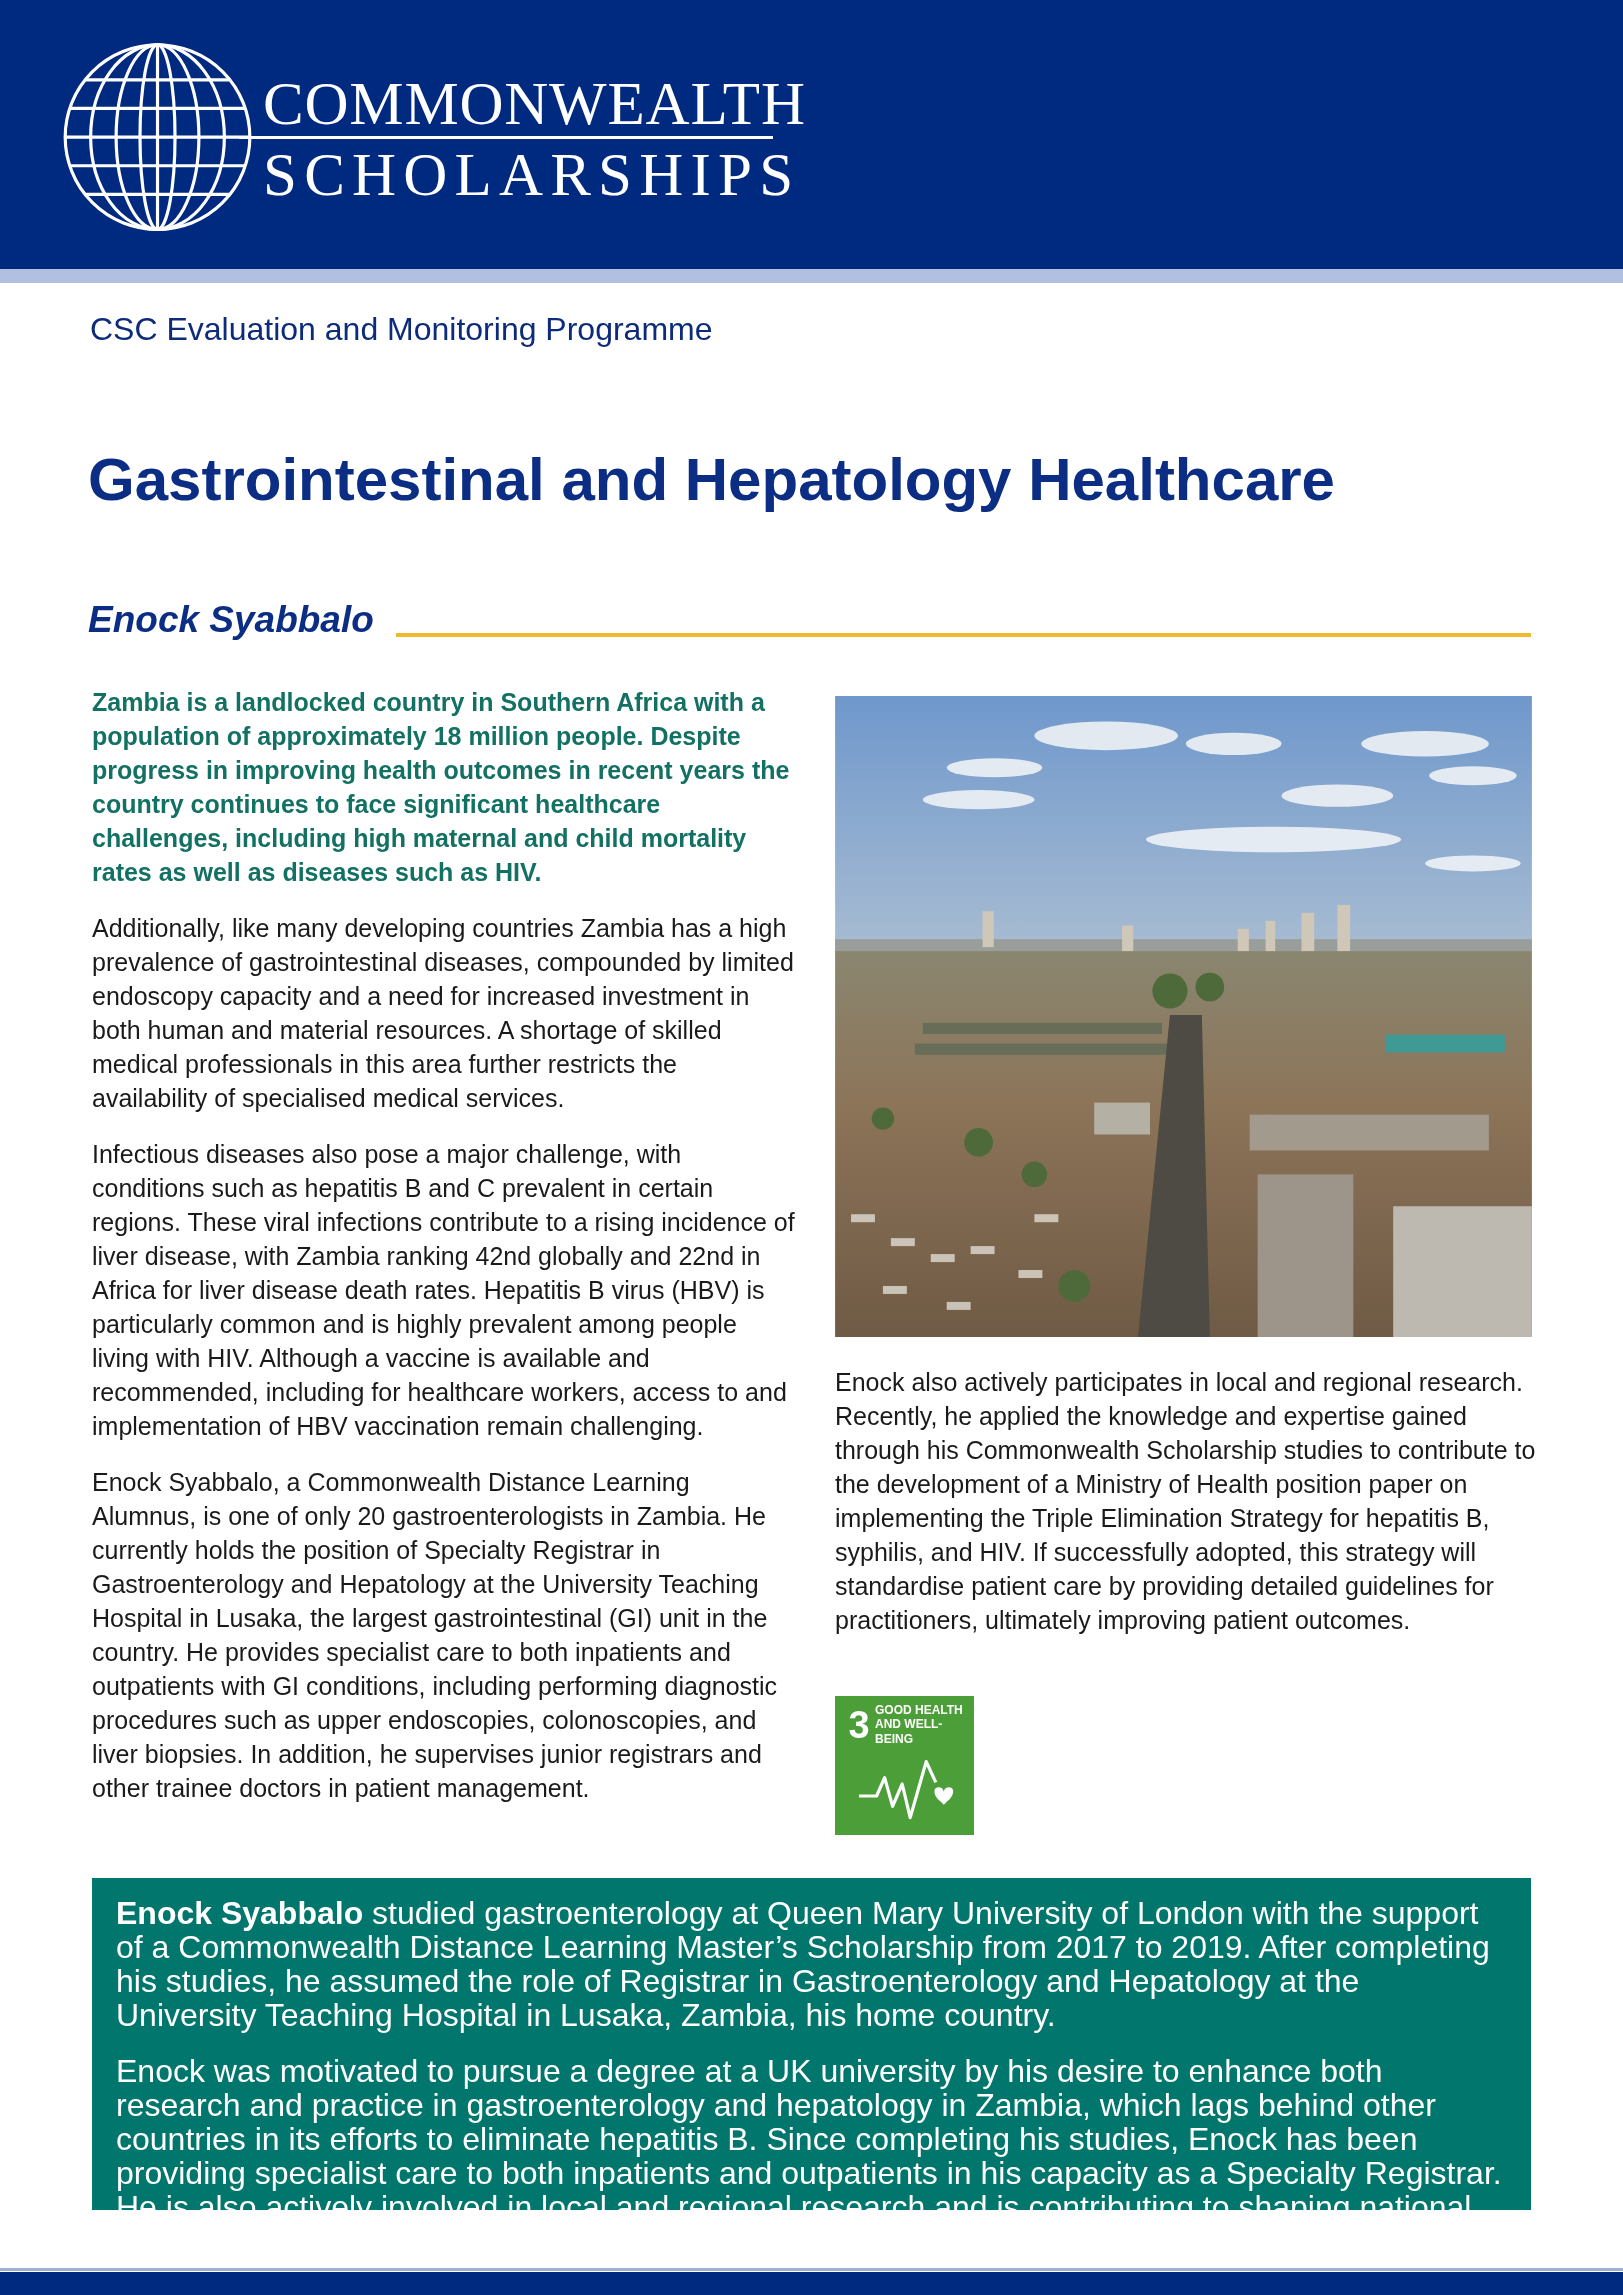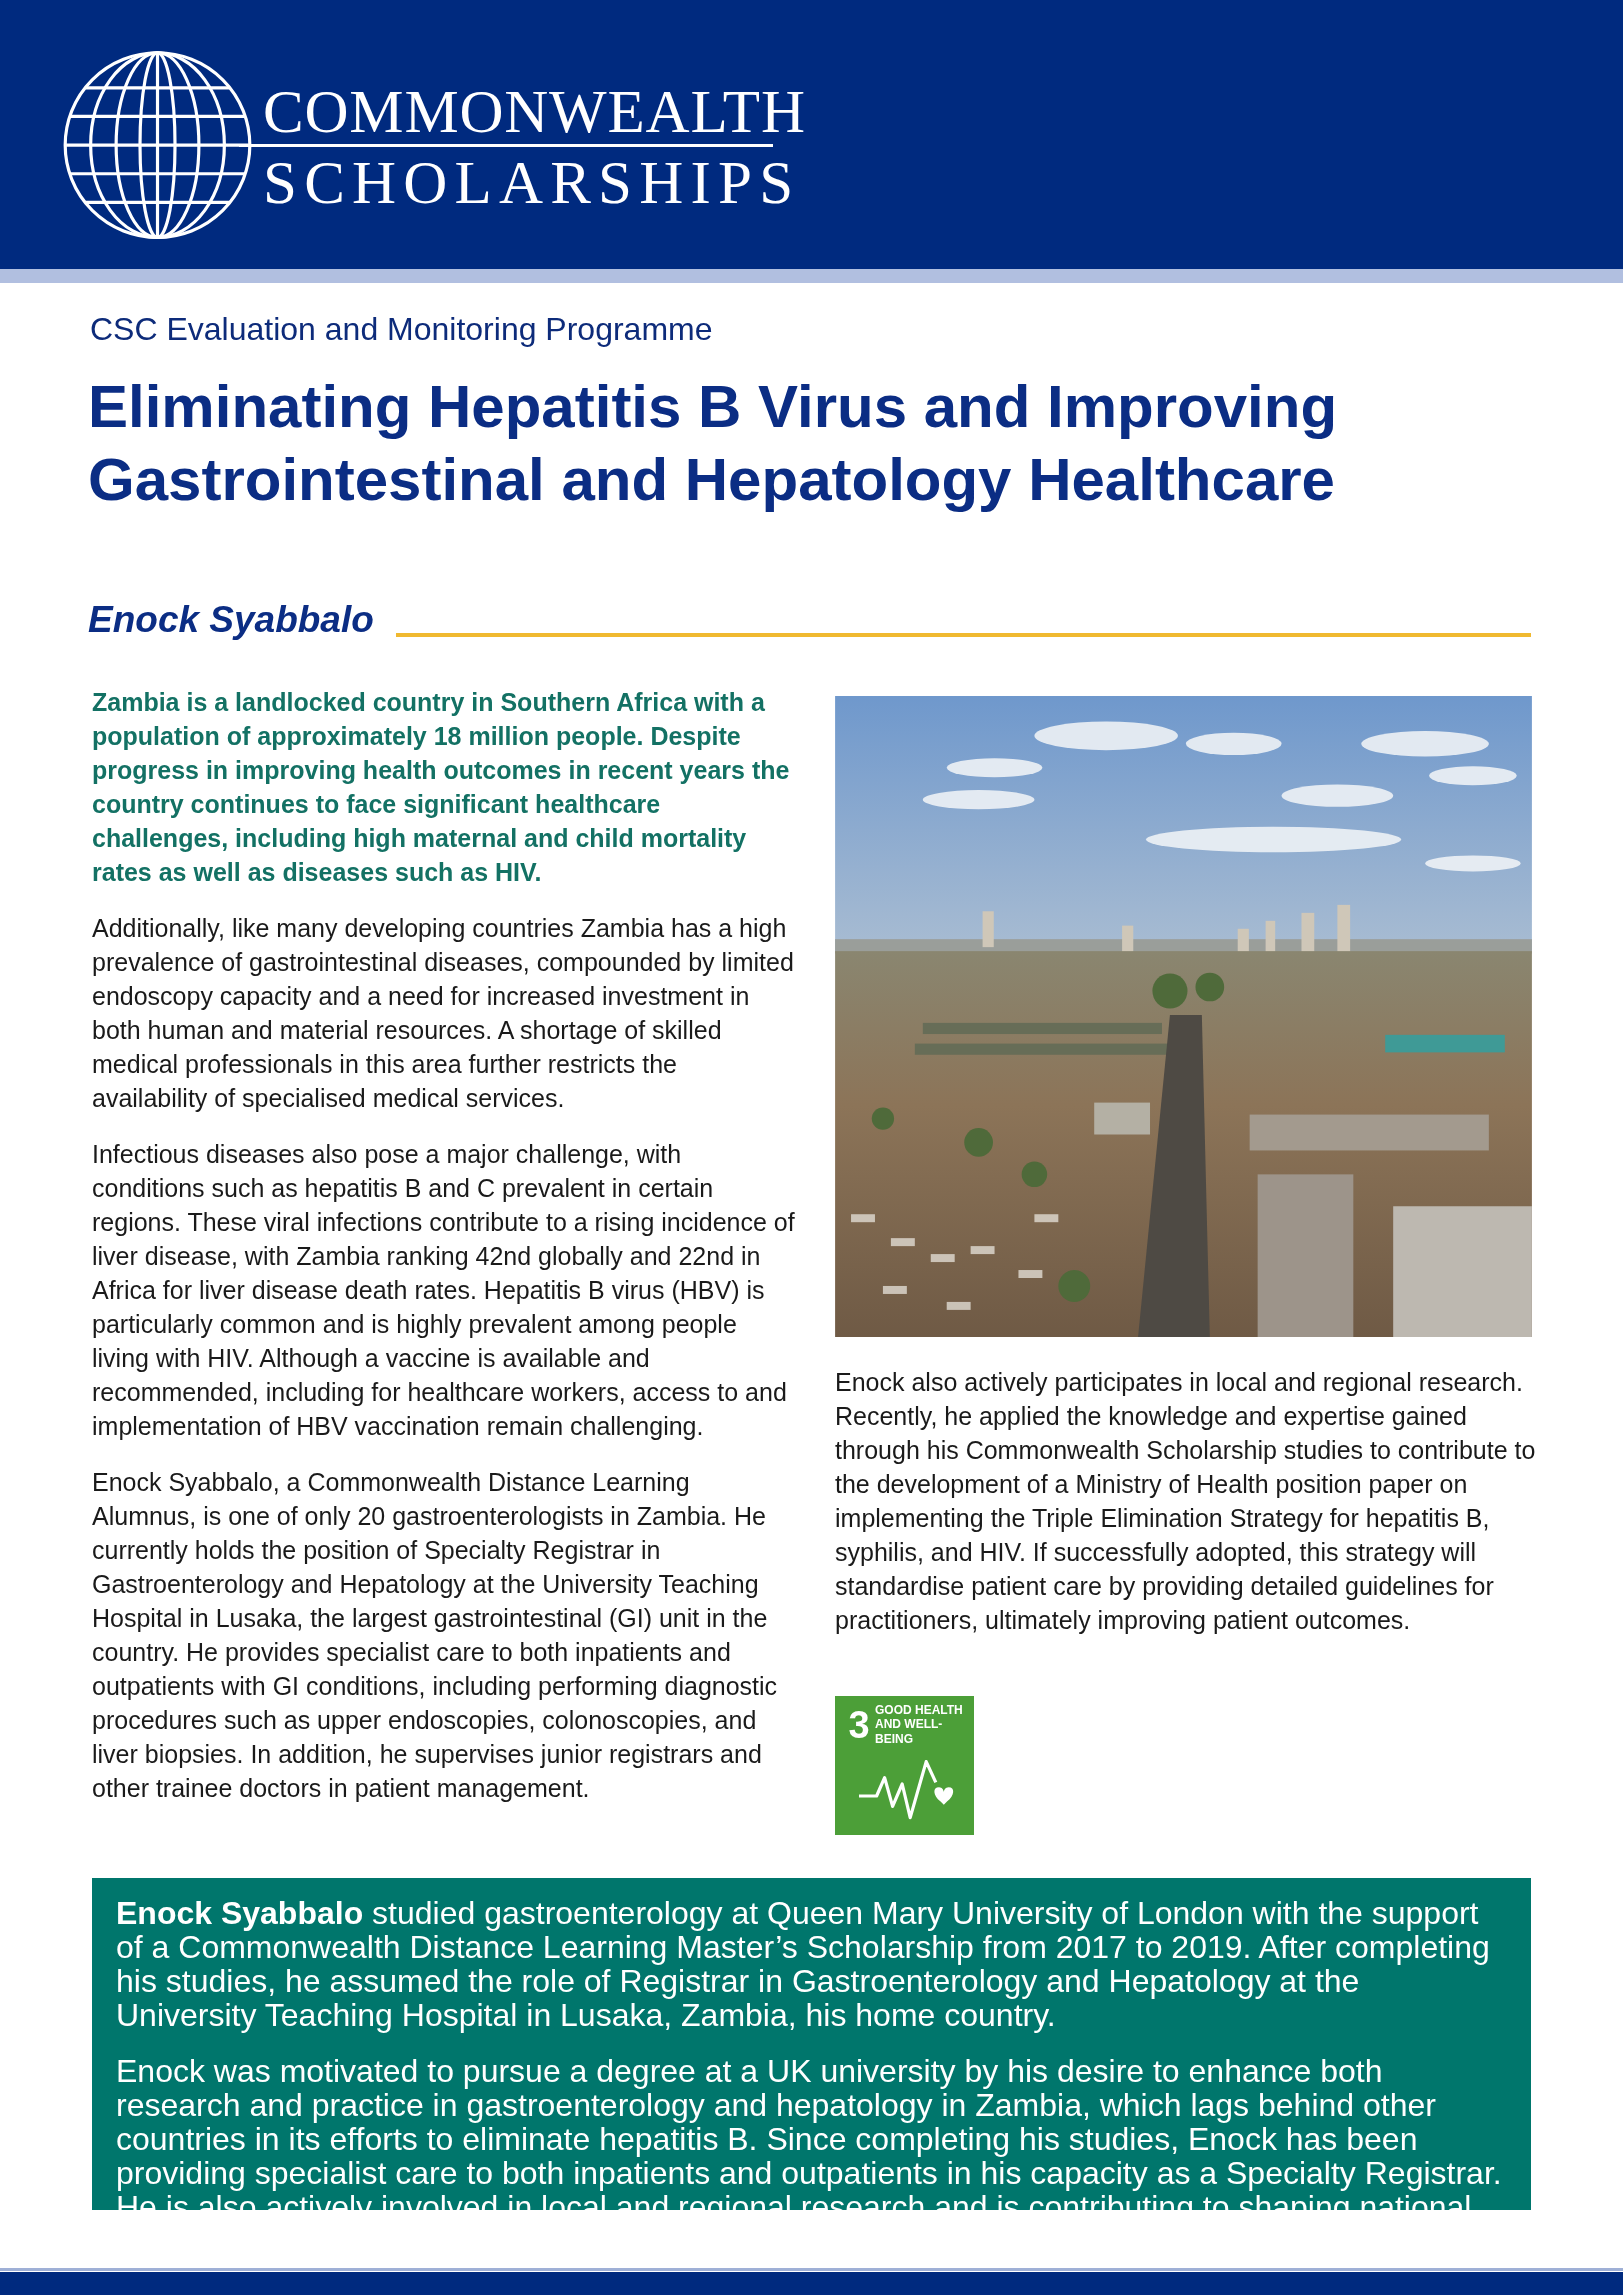--- a/index.html
+++ b/index.html
@@ -10,21 +10,21 @@
   }
   .header {
     position: absolute; left: 0; top: 0; width: 1624px; height: 269px;
     background: #002a7f;
   }
   .header-stripe {
     position: absolute; left: 0; top: 269px; width: 1624px; height: 14.3px;
     background: #b1bfe0;
   }
   .logo {
-    position: absolute; left: 62px; top: 48px; width: 717px; height: 195px; text-align: right;
+    position: absolute; left: 62px; top: 40px; width: 717px; height: 195px; text-align: right;
   }
   .logo svg.globe { position: absolute; left: 0; top: 0; }
   .logo-word {
     position: absolute; left: 201px;
     font-family: "Liberation Serif", serif; color: #ffffff; white-space: nowrap;
   }
   .logo-word.top { top: 29px; font-size: 61px; letter-spacing: 0.8px; }
   .logo-word.bottom { top: 100px; font-size: 61px; letter-spacing: 7.2px; }
   .logo-rule {
     position: absolute; left: 177px; top: 96px; width: 534px; height: 3.2px; background: #ffffff;
@@ -119,21 +119,21 @@
     <div class="logo-word top">COMMONWEALTH</div>
     <div class="logo-rule"></div>
     <div class="logo-word bottom">SCHOLARSHIPS</div>
   </div>
 </div>
 <div class="header-stripe"></div>
 
 <div class="programme">CSC Evaluation and Monitoring Programme</div>
 
 <h1 class="title">
-  <span>Eliminating Hepatitis B Virus and Improving</span><br>
+  <br>
   <span>Gastrointestinal and Hepatology Healthcare</span><br>
 </h1>
 
 <div class="author-row">
   <div class="author">Enock Syabbalo</div>
   <div class="author-rule"></div>
 </div>
 
 <div class="col-left">
   <p class="lead">Zambia is a landlocked country in Southern Africa with a population of approximately 18 million people. Despite progress in improving health outcomes in recent years the country continues to face significant healthcare challenges, including high maternal and child mortality rates as well as diseases such as HIV.</p>

